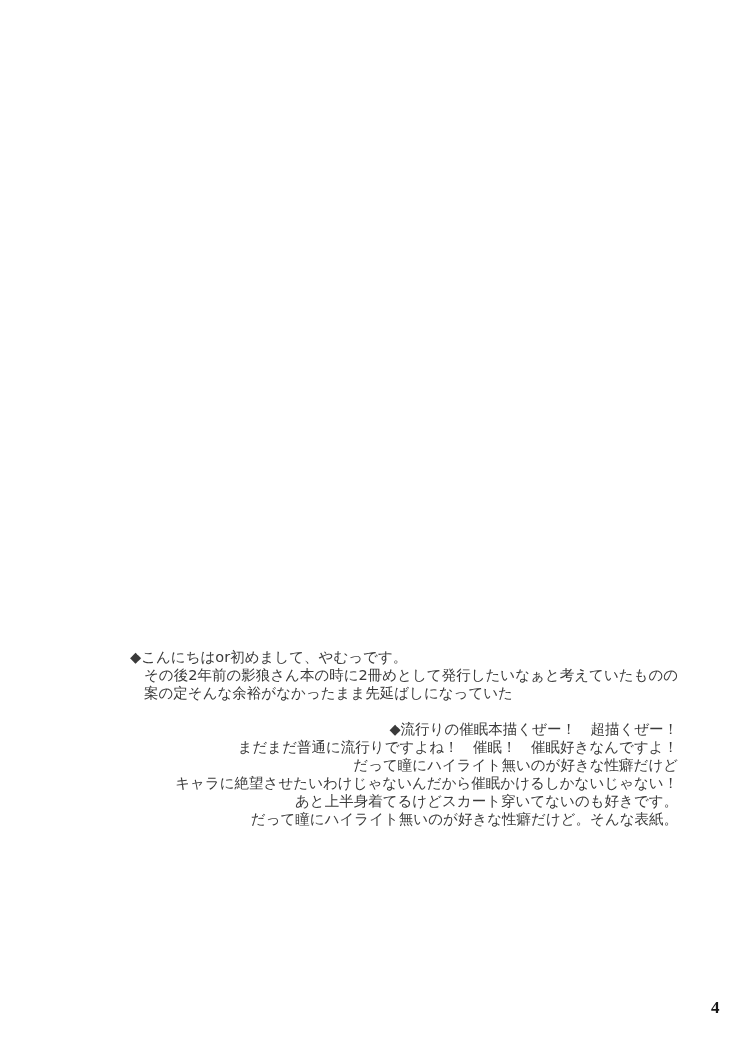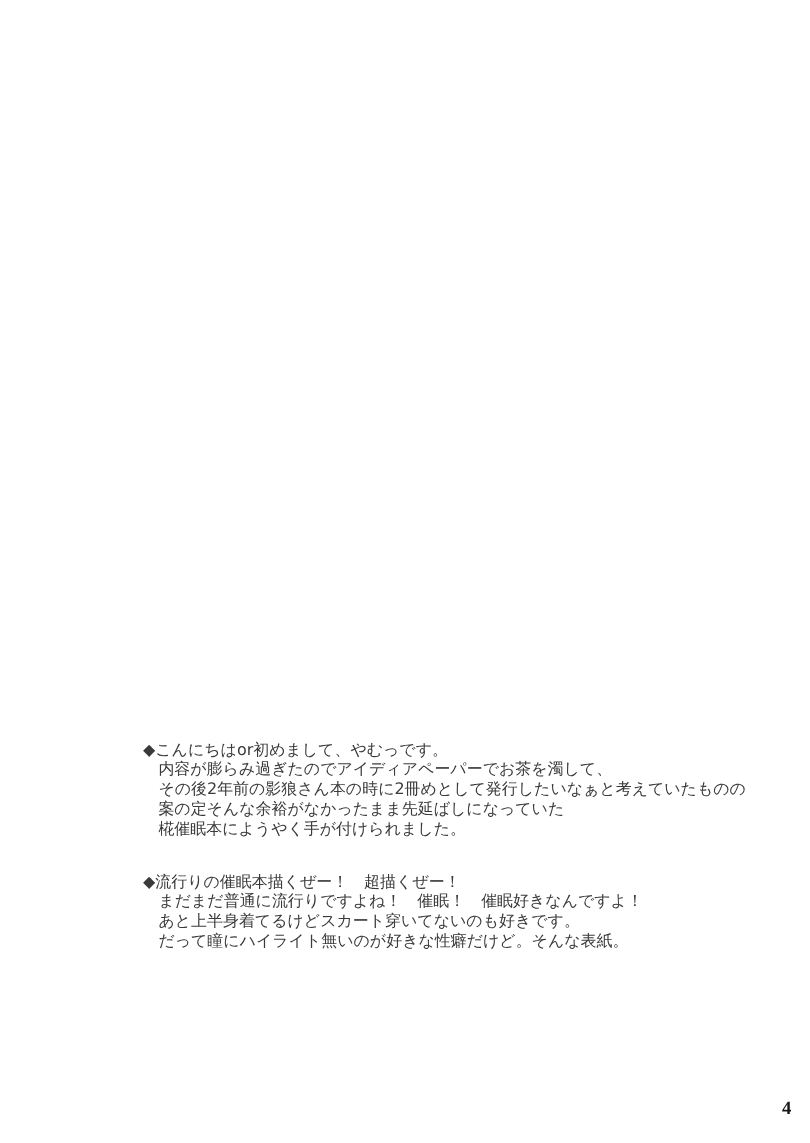--- a/index.html
+++ b/index.html
@@ -15,30 +15,31 @@
   .page {
     position: relative;
     width: 736px;
     height: 1039px;
     background: #ffffff;
     font-family: "DejaVu Sans", sans-serif;
   }
   .afterword {
     position: absolute;
     left: 130px;
-    top: 673px;
+    top: 648px;
     color: #3a3a3a;
     font-size: 14.5px;
     line-height: 18px;
   }
   .paragraph {
     padding-left: 14px; 
   }
   .paragraph + .paragraph {
-    margin-top: 30px; 
+    margin-top: 18px; 
+    text-align: right;
   }
   .line {
     white-space: pre; 
     height: 18px;
   }
   .paragraph .line:first-child {
     text-indent: -14px; 
   }
   .page-number {
     position: absolute;
@@ -51,26 +52,26 @@
     color: #161616;
   }
 </style>
 </head>
 <body>
 
 <div class="page">
   <div class="afterword">
     <div class="paragraph">
         <div class="line">◆こんにちはor初めまして、やむっです。</div>
-        <div class="line">内容が膨らみ過ぎたのでアイディアペーパーでお茶を濁して、</div>
         <div class="line">その後2年前の影狼さん本の時に2冊めとして発行したいなぁと考えていたものの</div>
         <div class="line">案の定そんな余裕がなかったまま先延ばしになっていた</div>
-        <div class="line">椛催眠本にようやく手が付けられました。</div>
       </div>
     <div class="paragraph">
         <div class="line">◆流行りの催眠本描くぜー！　超描くぜー！</div>
         <div class="line">まだまだ普通に流行りですよね！　催眠！　催眠好きなんですよ！</div>
+        <div class="line">だって瞳にハイライト無いのが好きな性癖だけど</div>
+        <div class="line">キャラに絶望させたいわけじゃないんだから催眠かけるしかないじゃない！</div>
         <div class="line">あと上半身着てるけどスカート穿いてないのも好きです。</div>
         <div class="line">だって瞳にハイライト無いのが好きな性癖だけど。そんな表紙。</div>
       </div>
   </div>
   <div class="page-number">4</div>
 </div>
 
 </body></html>

